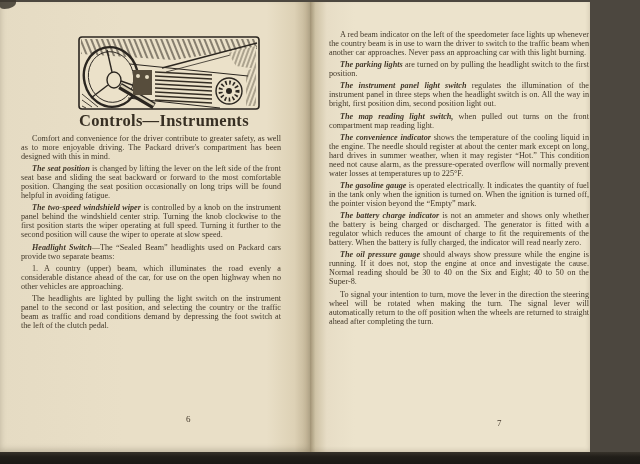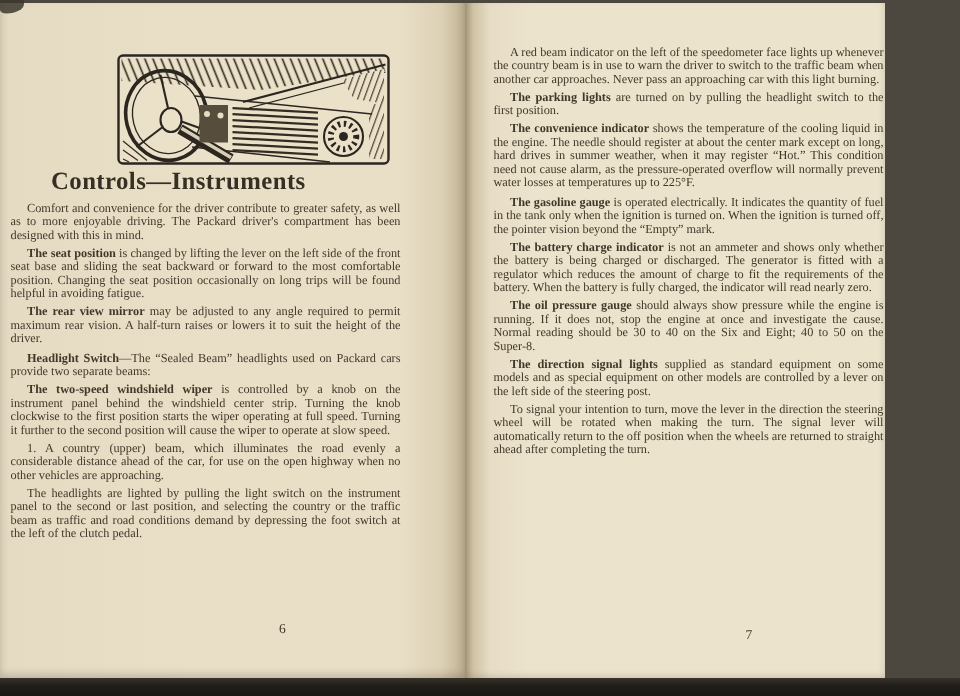--- a/index.html
+++ b/index.html
@@ -24,28 +24,28 @@
   }
   .page.right{
     left:310px;width:280px;
     background:linear-gradient(90deg,#ab9d7e 0%,#cfc3a6 2%,#e7ddc6 6%,#ece3cc 16%,#ece3cc 100%);
     box-shadow:inset 0 -3px 5px rgba(60,50,30,.2);
   }
   .textcol{
     position:absolute;width:260px;
     color:#42382a;font-size:8.2px;line-height:9px;text-align:justify;
   }
-  .page.left  .textcol{left:7px;top:132px;}
+  .page.left  .textcol{left:21px;top:132px;}
   .page.right .textcol{left:19px;top:28px;}
   .textcol p{margin:0;text-indent:11px;}
   .textcol p + p{margin-top:3.2px;}
-  .lead{font-weight:bold;}
+  .lead{font-weight:bold;font-style:italic;}
   .heading{
     position:absolute;left:34px;top:109px;width:260px;
-    font-size:16.5px;font-weight:bold;color:#372f23;
+    text-align:center;font-size:16.5px;font-weight:bold;color:#372f23;
     letter-spacing:.3px;
   }
   .folio{position:absolute;font-size:9px;color:#42382a;}
   .page.left  .folio{left:186px;top:412px;}
   .page.right .folio{left:187px;top:416px;}
   .illustration{position:absolute;left:78px;top:34px;width:182px;height:74px;}
 </style>
 </head>
 <body>
 
@@ -109,39 +109,39 @@
         <line x1="4" y1="64" x2="14" y2="71"></line>
         <line x1="4" y1="70" x2="8" y2="72"></line>
       </g>
     </svg>
 
     <div class="heading">Controls—Instruments</div>
 
     <div class="textcol">
       <p><span class="lead"></span><span>Comfort and convenience for the driver contribute to greater safety, as well as to more enjoyable driving.  The Packard driver's compartment has been designed with this in mind.</span></p>
       <p><span class="lead">The seat position</span><span> is changed by lifting the lever on the left side of the front seat base and sliding the seat backward or forward to the most comfortable position.  Changing the seat position occasionally on long trips will be found helpful in avoiding fatigue.</span></p>
-      <p><span class="lead">The rear view mirror</span><span> may be adjusted to any angle required to permit maximum rear vision.  A half-turn raises or lowers it to suit the height of the driver.</span></p>
+      <p><span class="lead">The two-speed windshield wiper</span><span> is controlled by a knob on the instrument panel behind the windshield center strip. Turning the knob clockwise to the first position starts the wiper operating at full speed.  Turning it further to the second position will cause the wiper to operate at slow speed.</span></p>
       <p><span class="lead">Headlight Switch</span><span>—The “Sealed Beam” headlights used on Packard cars provide two separate beams:</span></p>
-      <p><span class="lead">The two-speed windshield wiper</span><span> is controlled by a knob on the instrument panel behind the windshield center strip. Turning the knob clockwise to the first position starts the wiper operating at full speed.  Turning it further to the second position will cause the wiper to operate at slow speed.</span></p>
       <p><span class="lead"></span><span>1.  A country (upper) beam, which illuminates the road evenly a considerable distance ahead of the car, for use on the open highway when no other vehicles are approaching.</span></p>
       <p><span class="lead"></span><span>The headlights are lighted by pulling the light switch on the instrument panel to the second or last position, and selecting the country or the traffic beam as traffic and road conditions demand by depressing the foot switch at the left of the clutch pedal.</span></p>
     </div>
 
     <div class="folio">6</div>
   </div>
 
   <div class="page right">
     <div class="textcol">
       <p><span class="lead"></span><span>A red beam indicator on the left of the speedometer face lights up whenever the country beam is in use to warn the driver to switch to the traffic beam when another car approaches.  Never pass an approaching car with this light burning.</span></p>
       <p><span class="lead">The parking lights</span><span> are turned on by pulling the headlight switch to the first position.</span></p>
+      <p><span class="lead">The instrument panel light switch</span><span> regulates the illumination of the instrument panel in three steps when the headlight switch is on.  All the way in bright, first position dim, second position light out.</span></p>
+      <p><span class="lead">The map reading light switch,</span><span> when pulled out turns on the front compartment map reading light.</span></p>
       <p><span class="lead">The convenience indicator</span><span> shows the temperature of the cooling liquid in the engine.  The needle should register at about the center mark except on long, hard drives in summer weather, when it may register “Hot.”  This condition need not cause alarm, as the pressure-operated overflow will normally prevent water losses at temperatures up to 225°F.</span></p>
       <p><span class="lead">The gasoline gauge</span><span> is operated electrically.  It indicates the quantity of fuel in the tank only when the ignition is turned on.  When the ignition is turned off, the pointer vision beyond the “Empty” mark.</span></p>
       <p><span class="lead">The battery charge indicator</span><span> is not an ammeter and shows only whether the battery is being charged or discharged.  The generator is fitted with a regulator which reduces the amount of charge to fit the requirements of the battery.  When the battery is fully charged, the indicator will read nearly zero.</span></p>
       <p><span class="lead">The oil pressure gauge</span><span> should always show pressure while the engine is running.  If it does not, stop the engine at once and investigate the cause.  Normal reading should be 30 to 40 on the Six and Eight; 40 to 50 on the Super-8.</span></p>
-      <p><span class="lead">The direction signal lights</span><span> supplied as standard equipment on some models and as special equipment on other models are controlled by a lever on the left side of the steering post.</span></p>
       <p><span class="lead"></span><span>To signal your intention to turn, move the lever in the direction the steering wheel will be rotated when making the turn.  The signal lever will automatically return to the off position when the wheels are returned to straight ahead after completing the turn.</span></p>
     </div>
     <div class="folio">7</div>
   </div>
 
   <div class="corner-blob"></div>
   <div class="scan-bg-bottom"></div>
 </div>
 
 </body></html>

